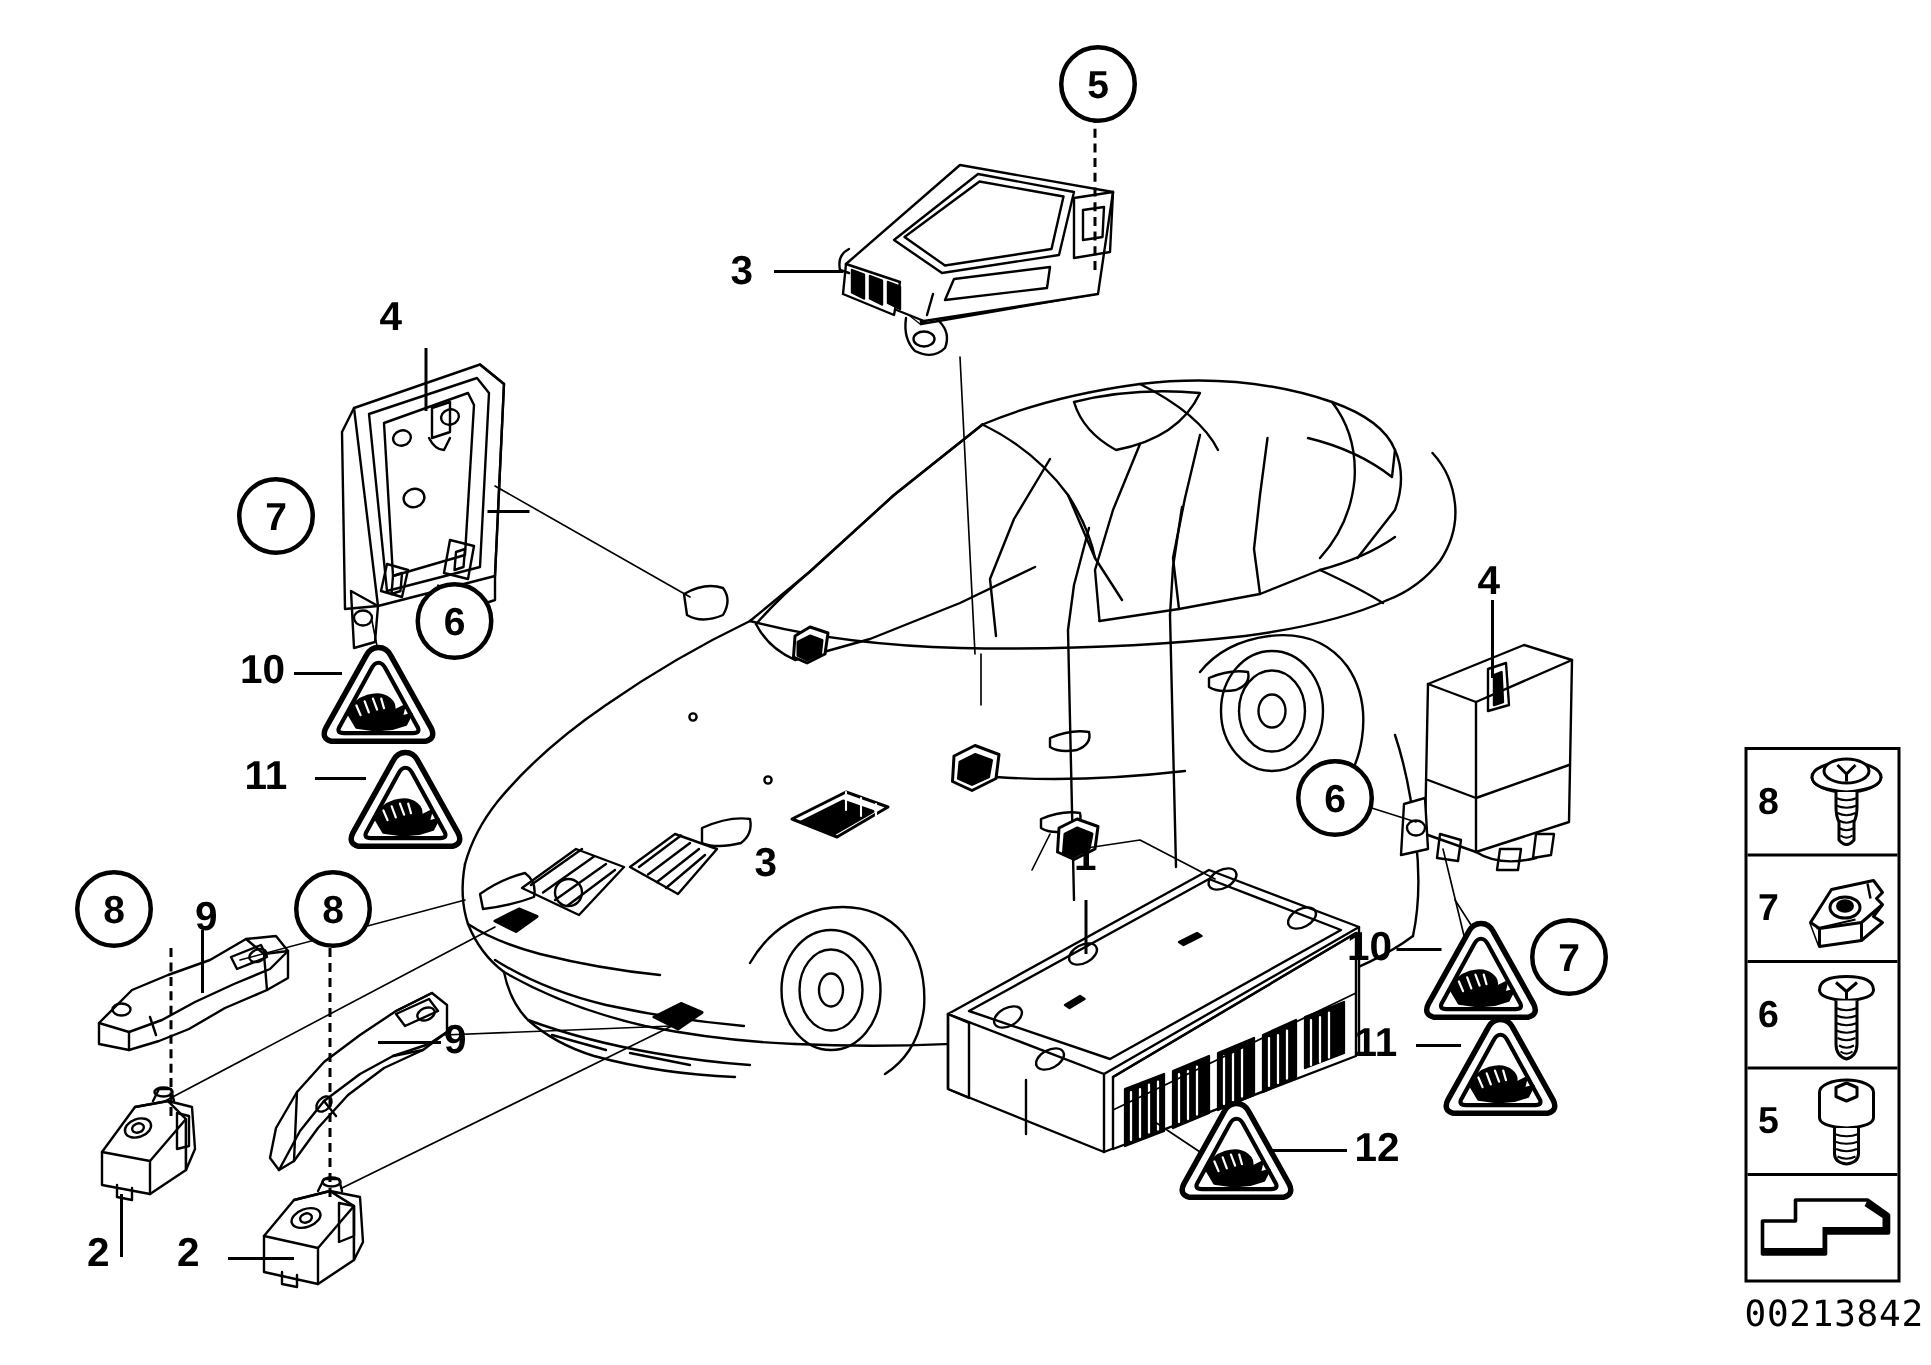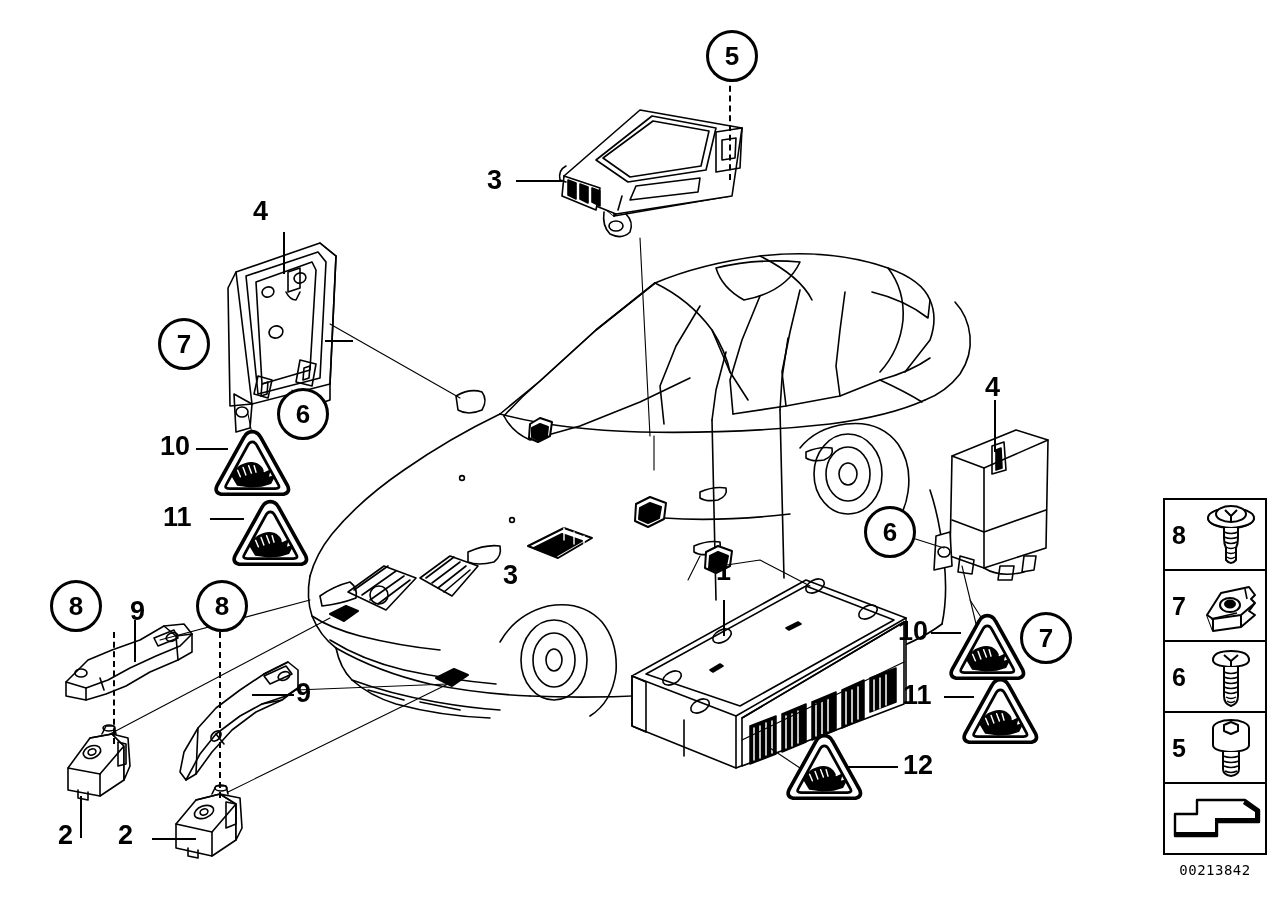--- a/index.html
+++ b/index.html
@@ -26,21 +26,21 @@
   #legend{position:absolute;left:1163px;top:498px;width:104px;height:357px;
           border:2px solid #000;box-sizing:border-box;background:#fff;}
   .lg-cell{position:relative;width:100%;height:71px;border-bottom:2px solid #000;
            box-sizing:border-box;}
   .lg-cell:last-child{border-bottom:none;}
   .lg-num{position:absolute;left:7px;top:50%;transform:translateY(-50%);
           font-weight:bold;font-size:25px;line-height:1;}
   .lg-art{position:absolute;right:4px;top:50%;transform:translateY(-50%);
           width:60px;height:62px;}
   #partno{position:absolute;left:1163px;top:862px;width:104px;text-align:center;
-          font-size:14px;letter-spacing:.5px;font-family:"DejaVu Sans Mono",monospace;}
+          font-size:24px;letter-spacing:.5px;font-family:"DejaVu Sans Mono",monospace;}
 
   .svgfull{position:absolute;left:0;top:0;width:1287px;height:910px;
            pointer-events:none;}
 </style>
 </head>
 <body>
 
 <div id="stage">
 
   <svg class="svgfull" viewBox="0 0 1287 910">

